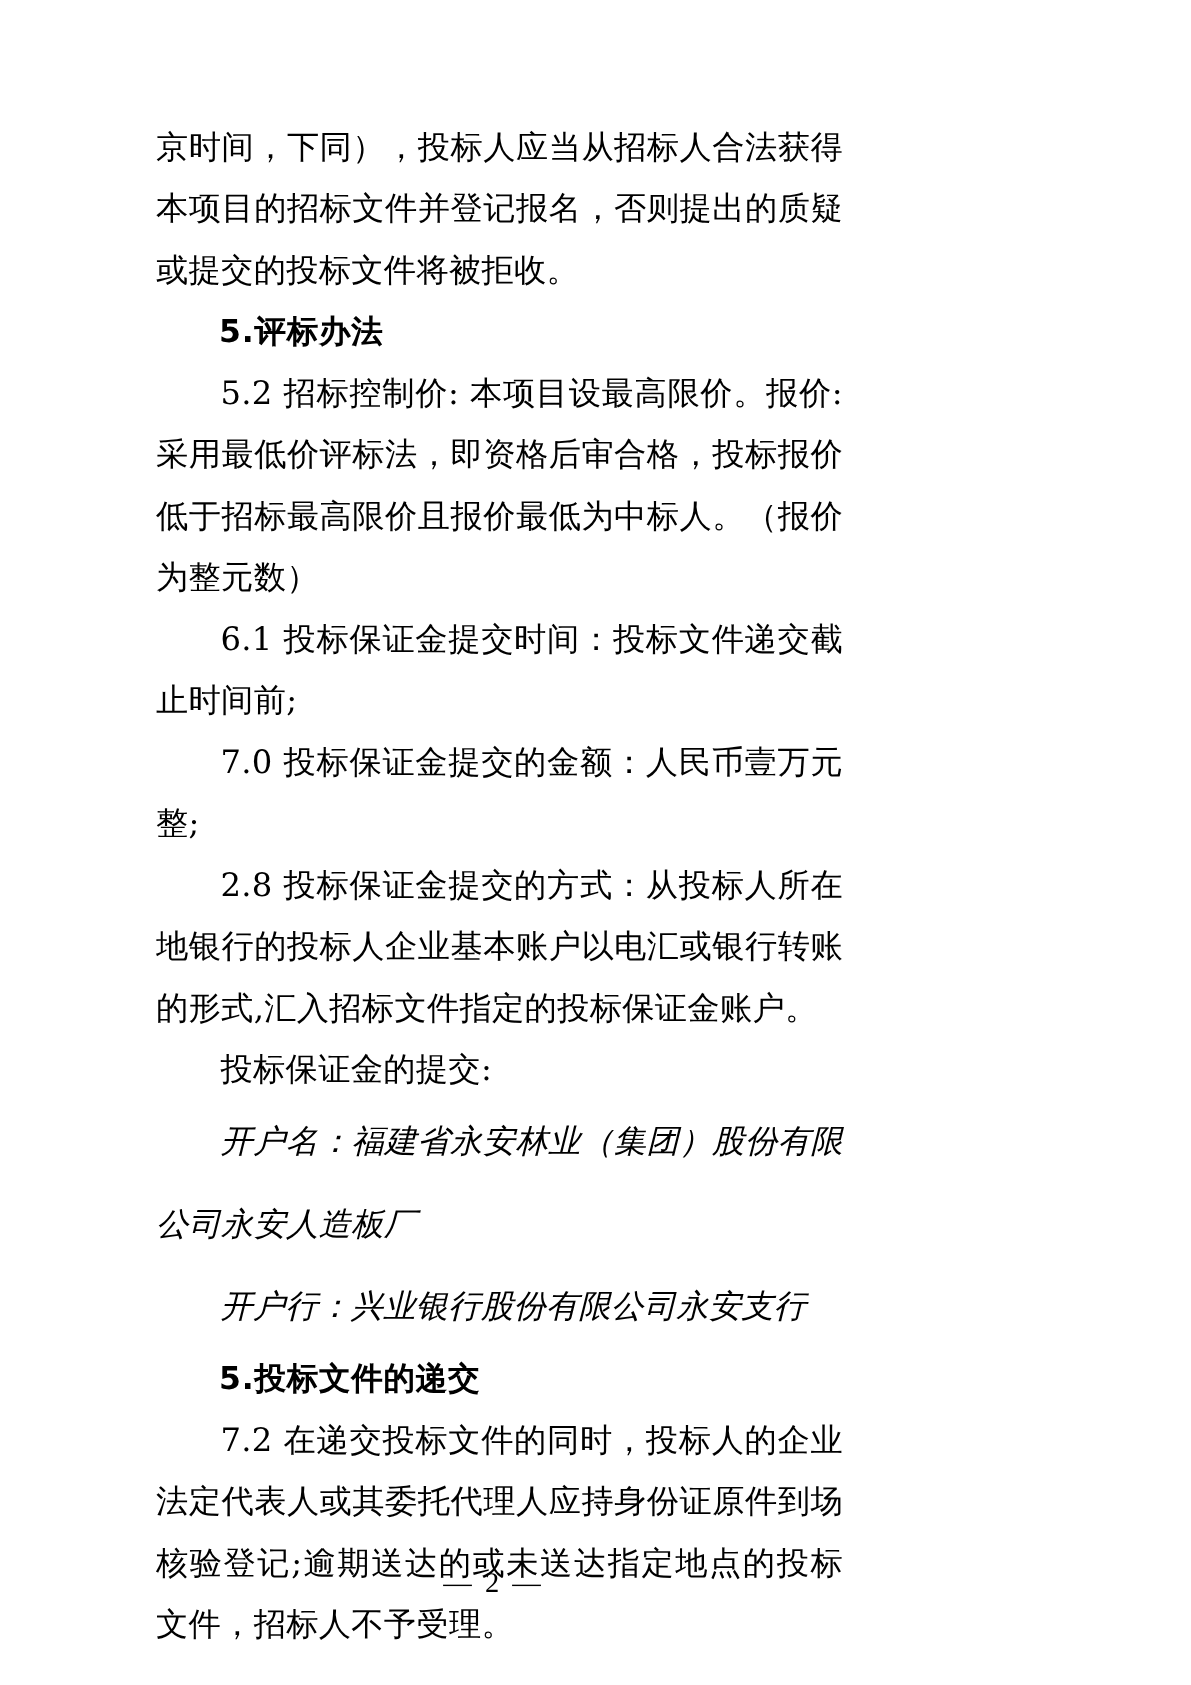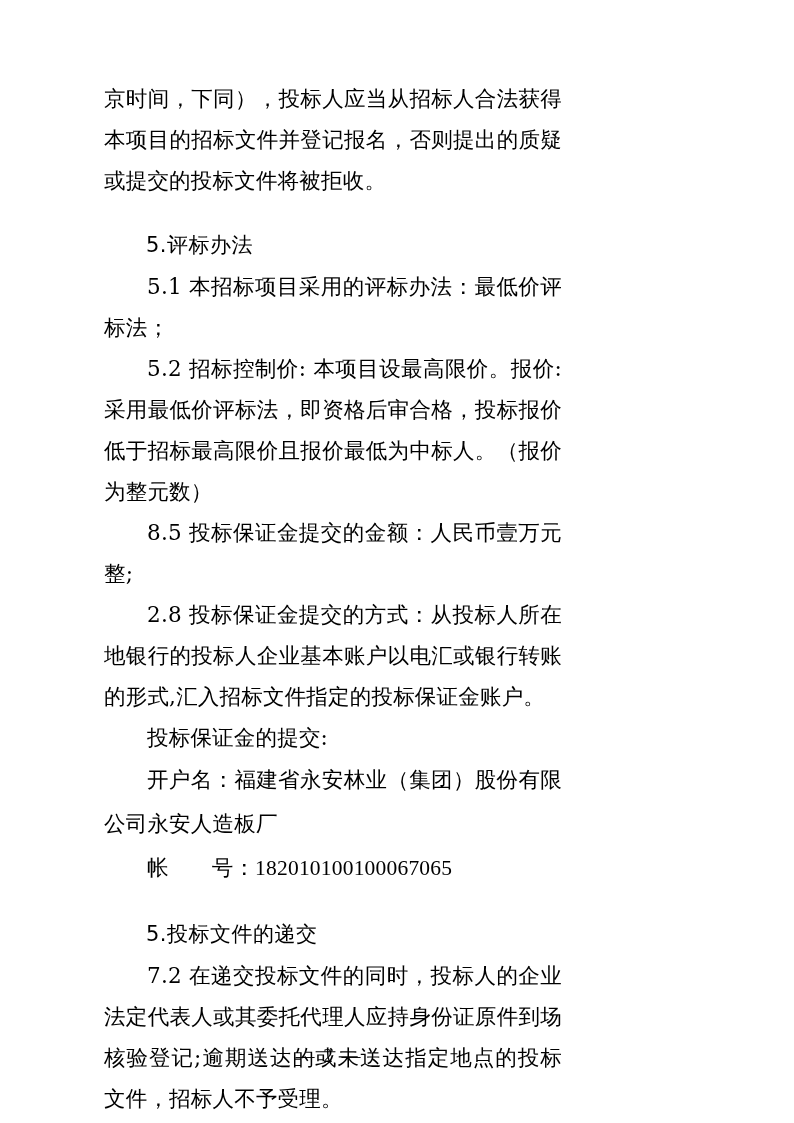--- a/index.html
+++ b/index.html
@@ -35,30 +35,30 @@
     padding: 0;
   }
   .para {
     text-indent: 0;
   }
   .indent1 {
     text-indent: 2em;
   }
   .heading {
     font-family: "DejaVu Sans", sans-serif;
-    font-weight: normal;
+    font-weight: bold;
     font-size: 21px;
     text-indent: 2em;
     line-height: 41px;
     letter-spacing: 0.5px;
-    margin-top: 24px;
   }
   .bankline {
     text-indent: 2em;
-    line-height: 44px;
+    line-height: 55px;
+    font-style: italic;
   }
   .bankline .gap {
     display: inline-block;
     width: 2em;
   }
   .num {
     font-family: "Liberation Serif", serif;
   }
   .footer {
     position: absolute;
@@ -72,24 +72,24 @@
     color: #000;
   }
 </style>
 </head>
 <body>
 
 <div class="page">
   <div class="doc-body" id="doc-body">
       <p class="para">京时间，下同），投标人应当从招标人合法获得本项目的招标文件并登记报名，否则提出的质疑或提交的投标文件将被拒收。</p>
       <p class="heading">5.评标办法</p>
-      <p class="indent1">5.1 本招标项目采用的评标办法：最低价评标法；</p>
       <p class="indent1">5.2 招标控制价: 本项目设最高限价。报价: 采用最低价评标法，即资格后审合格，投标报价低于招标最高限价且报价最低为中标人。（报价为整元数）</p>
-      <p class="indent1">8.5 投标保证金提交的金额：人民币壹万元整;</p>
+      <p class="indent1">6.1 投标保证金提交时间：投标文件递交截止时间前;</p>
+      <p class="indent1">7.0 投标保证金提交的金额：人民币壹万元整;</p>
       <p class="indent1">2.8 投标保证金提交的方式：从投标人所在地银行的投标人企业基本账户以电汇或银行转账的形式,汇入招标文件指定的投标保证金账户。</p>
       <p class="indent1">投标保证金的提交:</p>
       <p class="bankline"><span>开户名：</span><span>福建省永安林业（集团）股份有限公司永安人造板厂</span></p>
-      <p class="bankline"><span>帐</span><span class="gap"></span><span>号：</span><span class="num">182010100100067065</span></p>
+      <p class="bankline"><span>开户行：</span><span>兴业银行股份有限公司永安支行</span></p>
       <p class="heading">5.投标文件的递交</p>
       <p class="indent1">7.2 在递交投标文件的同时，投标人的企业法定代表人或其委托代理人应持身份证原件到场核验登记;逾期送达的或未送达指定地点的投标文件，招标人不予受理。</p>
     </div>
   <div class="footer">— 2 —</div>
 </div>
 
 </body></html>

